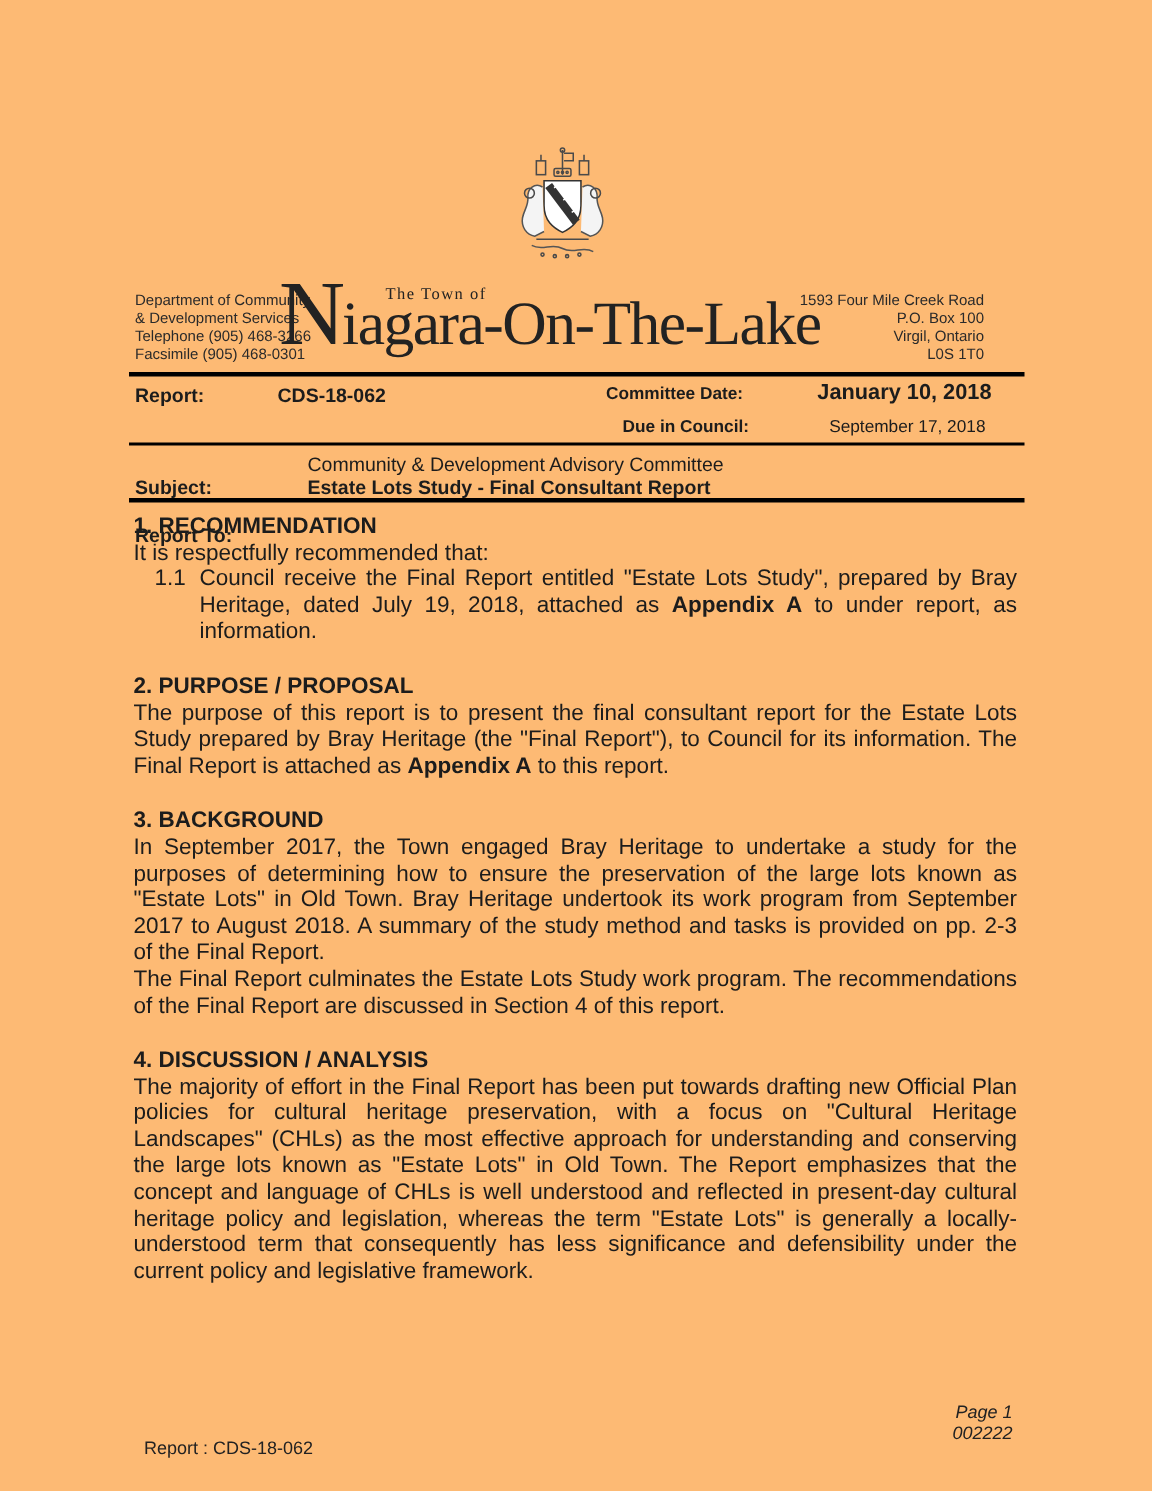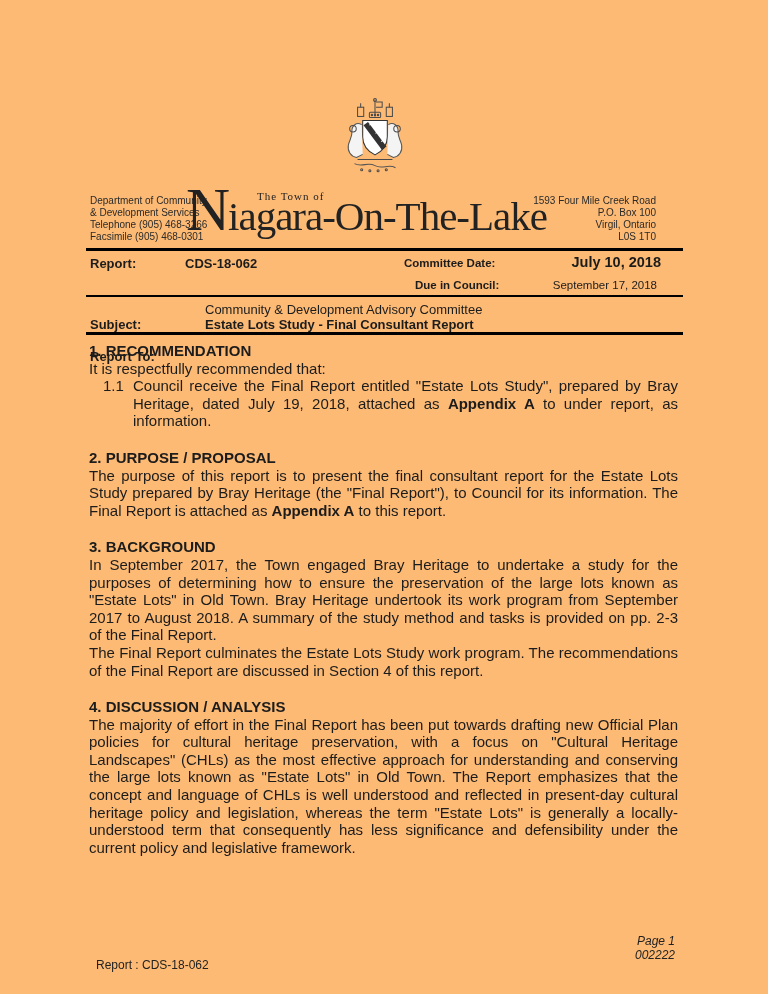--- a/index.html
+++ b/index.html
@@ -125,21 +125,21 @@
       <div>Virgil, Ontario</div>
       <div>L0S 1T0</div>
     </div>
   </div>
 
   <div class="meta">
     <div class="rule-a"></div>
     <span class="m-report-lbl">Report:</span>
     <span class="m-report-val">CDS-18-062</span>
     <span class="m-cdate-lbl">Committee Date:</span>
-    <span class="m-cdate-val">July 10, 2018</span>
+    <span class="m-cdate-val">January 10, 2018</span>
     <span class="m-due-lbl">Due in Council:</span>
     <span class="m-due-val">September 17, 2018</span>
     <div class="rule-b" style="top:47px"></div>
     <span class="m-rto-lbl">Report To:</span>
     <span class="m-rto-val">Community &amp; Development Advisory Committee</span>
     <span class="m-subj-lbl">Subject:</span>
     <span class="m-subj-val">Estate Lots Study - Final Consultant Report</span>
     <div class="rule-c" style="top:84px"></div>
   </div>
 

